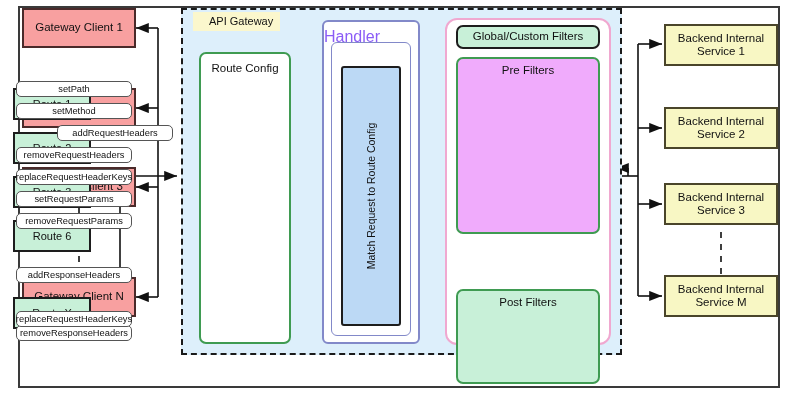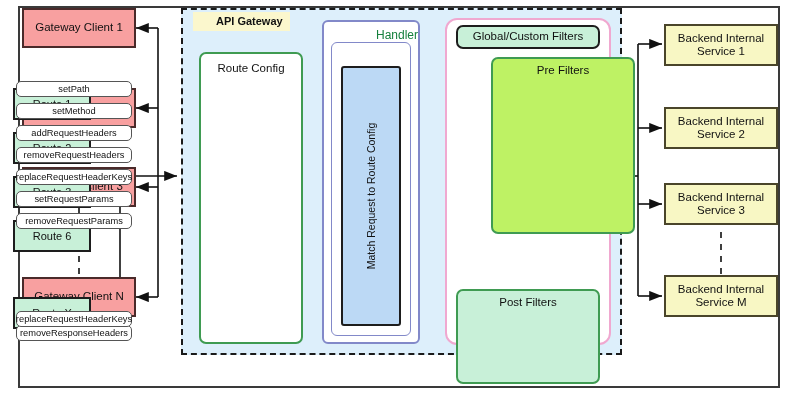--- a/index.html
+++ b/index.html
@@ -13,46 +13,46 @@
   .node{position:absolute;box-sizing:border-box;display:flex;align-items:center;justify-content:center;
         text-align:center;border-radius:0;border:2px solid #2b2b2b;color:#111;line-height:1.15;}
 
   .client{background:#f8a0a0;border-color:#4a2a2a;font-size:11.5px;}
   .backend{background:#f8f7c4;border-color:#4a452a;font-size:11.5px;}
 
   
   .apigw{position:absolute;left:181px;top:8px;width:441px;height:347px;background:#ddeffb;
          border:2.5px dashed #1a1a1a;box-sizing:border-box;}
   .apigw-label{position:absolute;left:193px;top:12px;background:#fbf7cd;color:#111;font-size:11px;
-               padding:3px 7px 4px 23px;border:0;font-weight:bold;}
+               padding:3px 7px 4px 16px;border:0;}
 
   
-  .routecfg{position:absolute;left:199px;top:52px;width:104px;height:292px;background:#ffffff;
+  .routecfg{position:absolute;left:199px;top:52px;width:92px;height:292px;background:#ffffff;
             border:2px solid #3f9b52;border-radius:7px;box-sizing:border-box;}
   .routecfg-title{position:absolute;left:0;top:8px;width:100%;text-align:center;font-size:11.5px;color:#111;}
   .route{left:13px;width:78px;height:32px;background:#c8f0d8;border-color:#1d1d1d;font-size:11px;}
 
   
   .handler{position:absolute;left:322px;top:20px;width:98px;height:324px;background:#ffffff;
            border:2px solid #8289c9;border-radius:6px;box-sizing:border-box;}
-  .handler-title{position:absolute;left:0;top:6px;width:100%;text-align:right;font-size:12px;color:#15803d;}
+  .handler-title{position:absolute;left:0;top:6px;width:100%;text-align:left;font-size:16px;color:#8b5cf6;}
   .predicate{position:absolute;left:331px;top:42px;width:80px;height:294px;background:#ffffff;
              border:1.6px solid #8289c9;border-radius:6px;box-sizing:border-box;}
   .predicate-title{position:absolute;left:0;top:6px;width:100%;text-align:center;font-size:11px;color:#111;margin-top:44px;}
   .matchbox{position:absolute;left:341px;top:66px;width:60px;height:260px;background:#bcd9f5;
             border:2px solid #1d1d1d;border-radius:3px;box-sizing:border-box;
             display:flex;align-items:center;justify-content:center;}
   .matchbox span{transform:rotate(-90deg);white-space:nowrap;font-size:10.5px;color:#111;}
 
   
   .filters{position:absolute;left:445px;top:18px;width:166px;height:327px;background:#ffffff;
            border:2px solid #f0a8d0;border-radius:12px;box-sizing:border-box;}
   .gcf{left:456px;top:25px;width:144px;height:24px;background:#c8f0d8;border-color:#1d1d1d;font-size:11.5px;border-radius:7px;}
-  .prewrap{position:absolute;left:456px;top:57px;width:144px;height:177px;background:#bef264;
-           border:2px solid #3f9b52;border-radius:7px;box-sizing:border-box;margin-left:35px;}
+  .prewrap{position:absolute;left:456px;top:57px;width:144px;height:177px;background:#f0abfc;
+           border:2px solid #3f9b52;border-radius:7px;box-sizing:border-box;}
   .postwrap{position:absolute;left:456px;top:242px;width:144px;height:95px;background:#c8f0d8;
             border:2px solid #3f9b52;border-radius:7px;box-sizing:border-box;margin-top:47px;}
   .grp-title{position:absolute;left:0;top:5px;width:100%;text-align:center;font-size:11.5px;color:#111;}
   .filt{position:absolute;left:16px;width:116px;height:16px;background:#ffffff;border:1px solid #555;
         border-radius:5px;box-sizing:border-box;display:flex;align-items:center;justify-content:center;
         font-size:9.3px;color:#111;}
 
   svg.wires{position:absolute;left:0;top:0;width:800px;height:400px;pointer-events:none;}
 </style>
 </head>
@@ -133,29 +133,30 @@
   </div>
 
   <div class="filters"></div>
   <div class="node gcf">Global/Custom Filters</div>
 
   <div class="prewrap">
     <div class="grp-title">Pre Filters</div>
   </div>
   <div class="filt" style="top:81px;">setPath</div>
   <div class="filt" style="top:103px;">setMethod</div>
-  <div class="filt" style="top:125px;">addRequestHeaders</div>
+  <div class="filt" style="top:125px;margin-left:41px;">addRequestHeaders</div>
   <div class="filt" style="top:147px;">removeRequestHeaders</div>
   <div class="filt" style="top:169px;">replaceRequestHeaderKeys</div>
   <div class="filt" style="top:191px;">setRequestParams</div>
   <div class="filt" style="top:213px;">removeRequestParams</div>
 
   <div class="postwrap">
     <div class="grp-title">Post Filters</div>
   </div>
+  <div class="filt" style="top:267px;">addResponseHeaders</div>
   <div class="filt" style="top:289px;margin-top:36px;">removeResponseHeaders</div>
   <div class="filt" style="top:311px;">replaceRequestHeaderKeys</div>
 
   <div class="node backend" style="left:664px;top:24px;width:114px;height:42px;flex-direction:column;">
     <span>Backend Internal</span>
     <span>Service 1</span>
   </div>
   <div class="node backend" style="left:664px;top:107px;width:114px;height:42px;flex-direction:column;">
     <span>Backend Internal</span>
     <span>Service 2</span>

